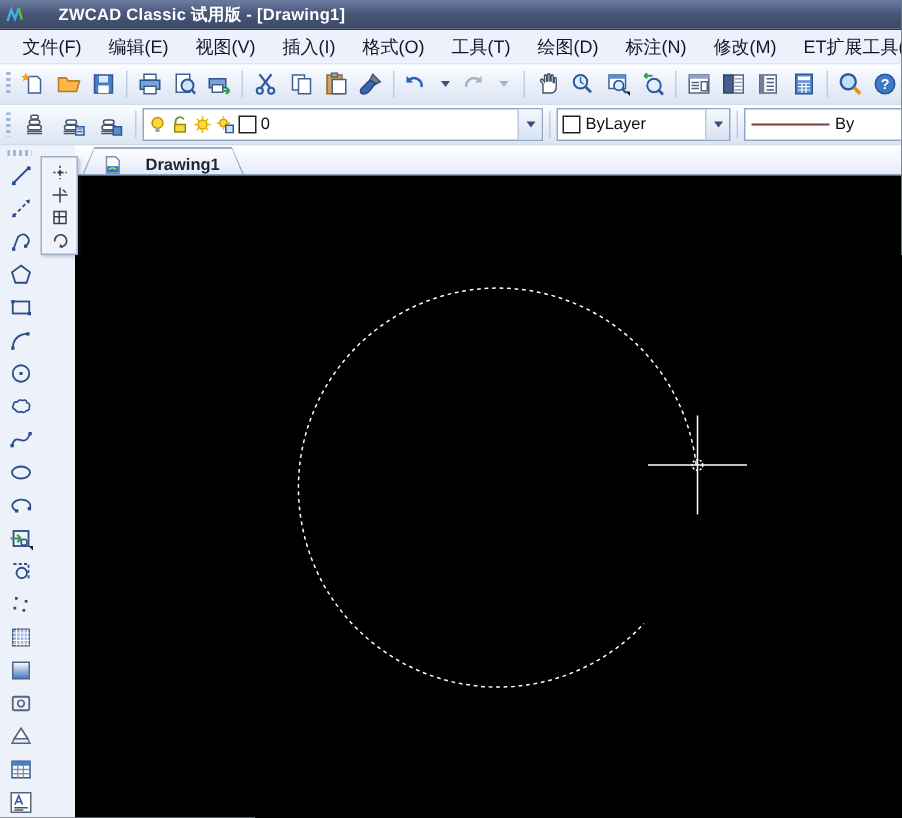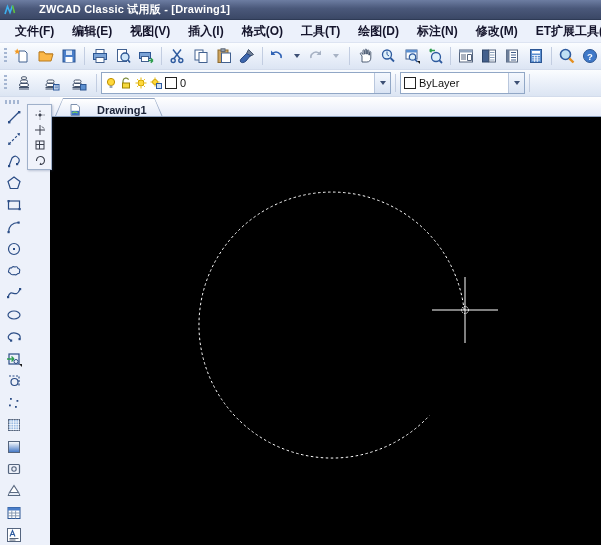--- a/index.html
+++ b/index.html
@@ -8,21 +8,21 @@
 
   
   .titlebar{height:19px;display:flex;align-items:center;gap:23px;padding-left:4px;
     background:linear-gradient(180deg,#6d7da2 0%,#4a587a 45%,#3b4866 100%);
     border-bottom:1px solid #2e3a55;}
   .titlebar .title{color:#ffffff;font-size:11px;font-weight:600;letter-spacing:.2px;white-space:nowrap;}
 
   
   .menubar{height:22px;display:flex;align-items:center;background:#ecf1fb;padding-left:2px;
     border-bottom:1px solid #dde4f2;}
-  .menu-item{font-size:12px;color:#14142b;padding:2px 9px;white-space:nowrap;cursor:default;font-weight:bold;}
+  .menu-item{font-size:12px;color:#14142b;padding:2px 9px;white-space:nowrap;cursor:default;}
   .grip{width:5px;height:16px;margin:0 3px 0 1px;
     background:repeating-linear-gradient(180deg,#a5b6d2 0 2px,transparent 2px 4px);
     background-size:3px 100%;background-repeat:no-repeat;background-position:1px 0;}
 
   
   .toolbar{height:26px;display:flex;align-items:center;gap:1px;padding-left:2px;
     background:linear-gradient(180deg,#fbfdff 0%,#e9eff9 55%,#dce5f3 100%);
     border-bottom:1px solid #d3dcec;}
   .tbtn{width:24px;height:22px;display:flex;align-items:center;justify-content:center;border:1px solid transparent;border-radius:2px;}
   .tbtn.narrow{width:20px;}
@@ -326,20 +326,26 @@
 
     <div class="combo" style="width:120px;">
       <span class="swatch"></span>
       <span class="val">ByLayer</span>
       <span class="dd-btn">
           <span class="dd"></span>
         </span>
     </div>
     <div class="sep"></div>
 
+    <div class="combo" style="width:110px;border-right:none;">
+      <svg width="54" height="6" viewBox="0 0 54 6">
+        <line x1="1" y1="3" x2="53" y2="3" stroke="#7b3b3b" stroke-width="1.2"></line>
+      </svg>
+      <span class="val">By</span>
+    </div>
   </div>
 
   <div class="main">
 
     <div class="left-panel">
       <div class="vgrip"></div>
       <div class="draw-col">
 
         <div class="dbtn">
           <svg class="ic" viewBox="0 0 16 16">

